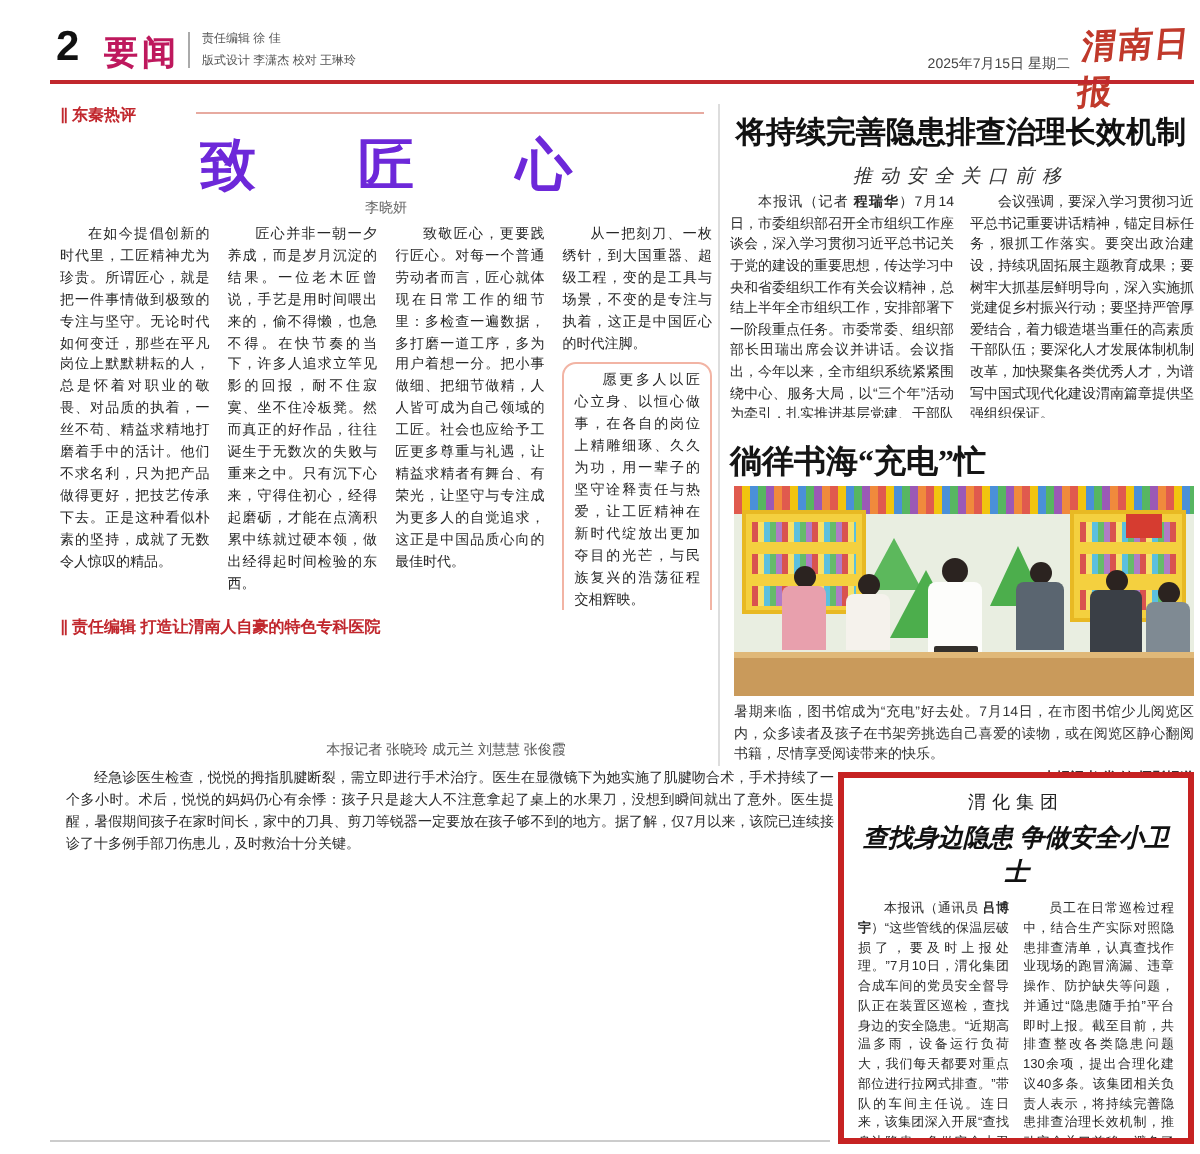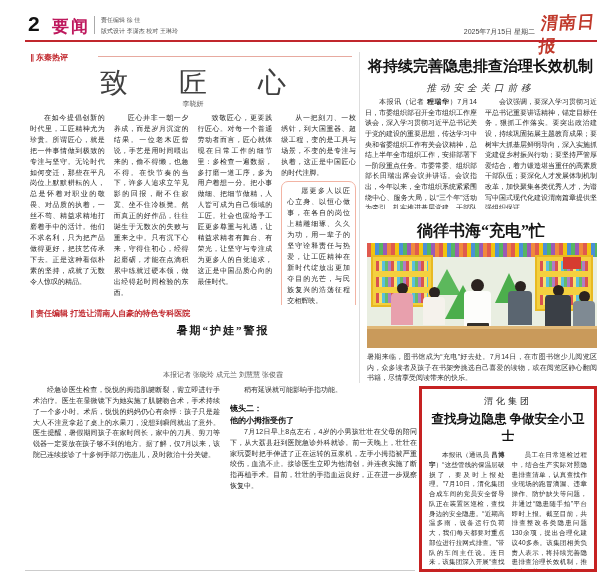--- a/index.html
+++ b/index.html
@@ -24,21 +24,21 @@
               transform:skewX(-8deg) rotate(-2deg); letter-spacing:1px; }
   .rule-red { left:25px; top:40px; width:572px; height:2px; background:#c1272d; }
 
   
   .kicker { font-size:8px; font-weight:bold; color:#c1272d; }
   .kicker .bars { font-style:italic; letter-spacing:-1px; margin-right:3px; }
   .kicker-line { height:1px; background:#e7aaa0; }
 
   
   .essay-title { left:30px; top:64px; width:326px; text-align:center; font-size:28px;
-                 font-weight:normal; letter-spacing:22px; padding-left:22px; color:#404040;
+                 font-weight:bold; letter-spacing:22px; padding-left:22px; color:#6d28d9;
                  font-family:"Liberation Serif","DejaVu Serif",serif; }
   .essay-author { left:30px; top:99px; width:326px; text-align:center; font-size:7px; color:#666; }
   .essay-cols { left:30px; top:113px; width:326px; height:192px; display:flex; gap:9px; overflow:hidden; }
   .essay-cols .col { flex:1; font-size:7px; line-height:1.56; color:#262626; overflow:hidden; }
   .essay-cols .col p { text-indent:14px; }
   .pinkframe { margin-top:3px; border:1px solid #f2b4a4; border-radius:7px; padding:4px 5px; height:150px; overflow:hidden; }
 
   
   .eyebrow { left:30px; top:323px; width:386px; text-align:center; font-size:11px; font-weight:bold;
              color:#1a1a1a; letter-spacing:2px; font-family:"Liberation Serif","DejaVu Serif",serif; }
@@ -57,21 +57,21 @@
   
   .vdiv { left:359px; top:52px; width:1px; height:331px; background:#ddd; }
   .org-headline { left:364px; top:57px; width:233px; text-align:center; font-size:15px; font-weight:bold;
                   color:#111; font-family:"Liberation Serif","DejaVu Serif",serif; }
   .org-sub { left:364px; top:82px; width:233px; text-align:center; font-size:9.5px; font-style:italic;
              letter-spacing:4px; color:#333; font-family:"Liberation Serif","DejaVu Serif",serif; }
   .org-cols { left:365px; top:97px; width:232px; height:112px; display:flex; gap:8px; overflow:hidden; }
   .org-cols .col { flex:1; font-size:7px; line-height:1.52; color:#2a2a2a; overflow:hidden; }
   .org-cols p { text-indent:14px; }
 
-  .read-headline { left:365px; top:221px; width:232px; text-align:center; font-size:16px; font-weight:bold;
+  .read-headline { left:365px; top:221px; width:232px; text-align:left; font-size:16px; font-weight:bold;
                    color:#151515; font-family:"Liberation Serif","DejaVu Serif",serif; }
   .photo { left:367px; top:243px; width:230px; height:105px; background:#e9eee1; overflow:hidden; }
   .shelfband { position:absolute; left:0; top:0; width:230px; height:14px;
                background:repeating-linear-gradient(90deg,#e05a4e 0 4px,#f1c40f 4px 8px,#4a90d9 8px 12px,#57b661 12px 16px,#9b59b6 16px 20px,#f08a3c 20px 24px); }
   .shelfunit { position:absolute; background:#f4d03f; border:2px solid #e8b923; }
   .shelfrow { position:absolute; height:10px;
               background:repeating-linear-gradient(90deg,#d9534f 0 3px,#f7e26b 3px 6px,#5bc0de 6px 9px,#66bb6a 9px 12px,#b07cc6 12px 15px); }
   .tree { position:absolute; width:0; height:0; border-left:14px solid transparent; border-right:14px solid transparent; border-bottom:26px solid #5cb85c; }
   .tree.t2 { border-bottom-color:#4cae4c; }
   .redsign { position:absolute; background:#d63c30; }
@@ -80,21 +80,21 @@
   .desk { position:absolute; left:0; bottom:0; width:230px; height:22px; background:#c99a5b; border-top:3px solid #e0b878; }
   .photo-caption { left:367px; top:352px; width:230px; font-size:7px; line-height:1.5; color:#333; }
   .photo-credit { text-align:right; font-weight:bold; margin-top:1px; }
 
   
   .redbox { left:419px; top:386px; width:178px; height:186px; border:3px solid #c62222; background:#fff;
             padding:6px 7px; overflow:hidden; }
   .redbox .kick { text-align:center; font-size:9px; letter-spacing:3px; color:#222;
                   font-family:"Liberation Serif","DejaVu Serif",serif; }
   .redbox .hl { text-align:center; font-size:12.5px; font-weight:bold; color:#111; margin:3px 0 5px;
-                font-family:"Liberation Serif","DejaVu Serif",serif; }
+                font-family:"Liberation Serif","DejaVu Serif",serif;font-style:italic; }
   .redbox .cols { display:flex; gap:7px; height:138px; overflow:hidden; }
   .redbox .col { flex:1; font-size:6.5px; line-height:1.5; color:#2a2a2a; overflow:hidden; }
   .redbox p { text-indent:13px; }
   .boldname { font-weight:bold; }
 
   .rule-gray { left:25px; top:570px; width:390px; height:1px; background:#ccc; }
 </style>
 </head>
 <body>
 
@@ -131,34 +131,25 @@
       <p>从一把刻刀、一枚绣针，到大国重器、超级工程，变的是工具与场景，不变的是专注与执着，这正是中国匠心的时代注脚。</p>
       <div class="pinkframe justify">
           <p>愿更多人以匠心立身、以恒心做事，在各自的岗位上精雕细琢、久久为功，用一辈子的坚守诠释责任与热爱，让工匠精神在新时代绽放出更加夺目的光芒，与民族复兴的浩荡征程交相辉映。</p>
         </div>
     </div>
   </div>
 
   <div class="abs kicker" style="left:30px;top:308px;">
     <span class="bars">∥</span><span>责任编辑 打造让渭南人自豪的特色专科医院</span>
   </div>
-  <div class="abs eyebrow">暑期“护娃”警报</div>
   <div class="abs byline2">本报记者 张晓玲 成元兰 刘慧慧 张俊霞</div>
   <div class="abs knife-cols justify">
     <div class="col">
         <p>经急诊医生检查，悦悦的拇指肌腱断裂，需立即进行手术治疗。医生在显微镜下为她实施了肌腱吻合术，手术持续了一个多小时。术后，悦悦的妈妈仍心有余悸：孩子只是趁大人不注意拿起了桌上的水果刀，没想到瞬间就出了意外。医生提醒，暑假期间孩子在家时间长，家中的刀具、剪刀等锐器一定要放在孩子够不到的地方。据了解，仅7月以来，该院已连续接诊了十多例手部刀伤患儿，及时救治十分关键。</p>
       </div>
-    <div class="col">
-      <p>稍有延误就可能影响手指功能。</p>
-      <div class="scenehead">
-        <div>镜头二：</div>
-        <div>他的小拇指受伤了</div>
-      </div>
-      <p>7月12日早上8点左右，4岁的小男孩壮壮在父母的陪同下，从大荔县赶到医院急诊外科就诊。前一天晚上，壮壮在家玩耍时把手伸进了正在运转的豆浆机，左手小拇指被严重绞伤，血流不止。接诊医生立即为他清创，并连夜实施了断指再植手术。目前，壮壮的手指血运良好，正在进一步观察恢复中。</p>
-    </div>
   </div>
 
   <div class="abs vdiv"></div>
   <div class="abs org-headline">将持续完善隐患排查治理长效机制</div>
   <div class="abs org-sub">推动安全关口前移</div>
   <div class="abs org-cols justify">
     <div class="col">
       <p><span>本报讯（记者 </span><span class="boldname">程瑞华</span><span>）7月14日，市委组织部召开全市组织工作座谈会，深入学习贯彻习近平总书记关于党的建设的重要思想，传达学习中央和省委组织工作有关会议精神，总结上半年全市组织工作，安排部署下一阶段重点任务。市委常委、组织部部长田瑞出席会议并讲话。会议指出，今年以来，全市组织系统紧紧围绕中心、服务大局，以“三个年”活动为牵引，扎实推进基层党建、干部队伍和人才队伍建设，各项工作取得新成效。</span></p>
     </div>
     <div class="col">

